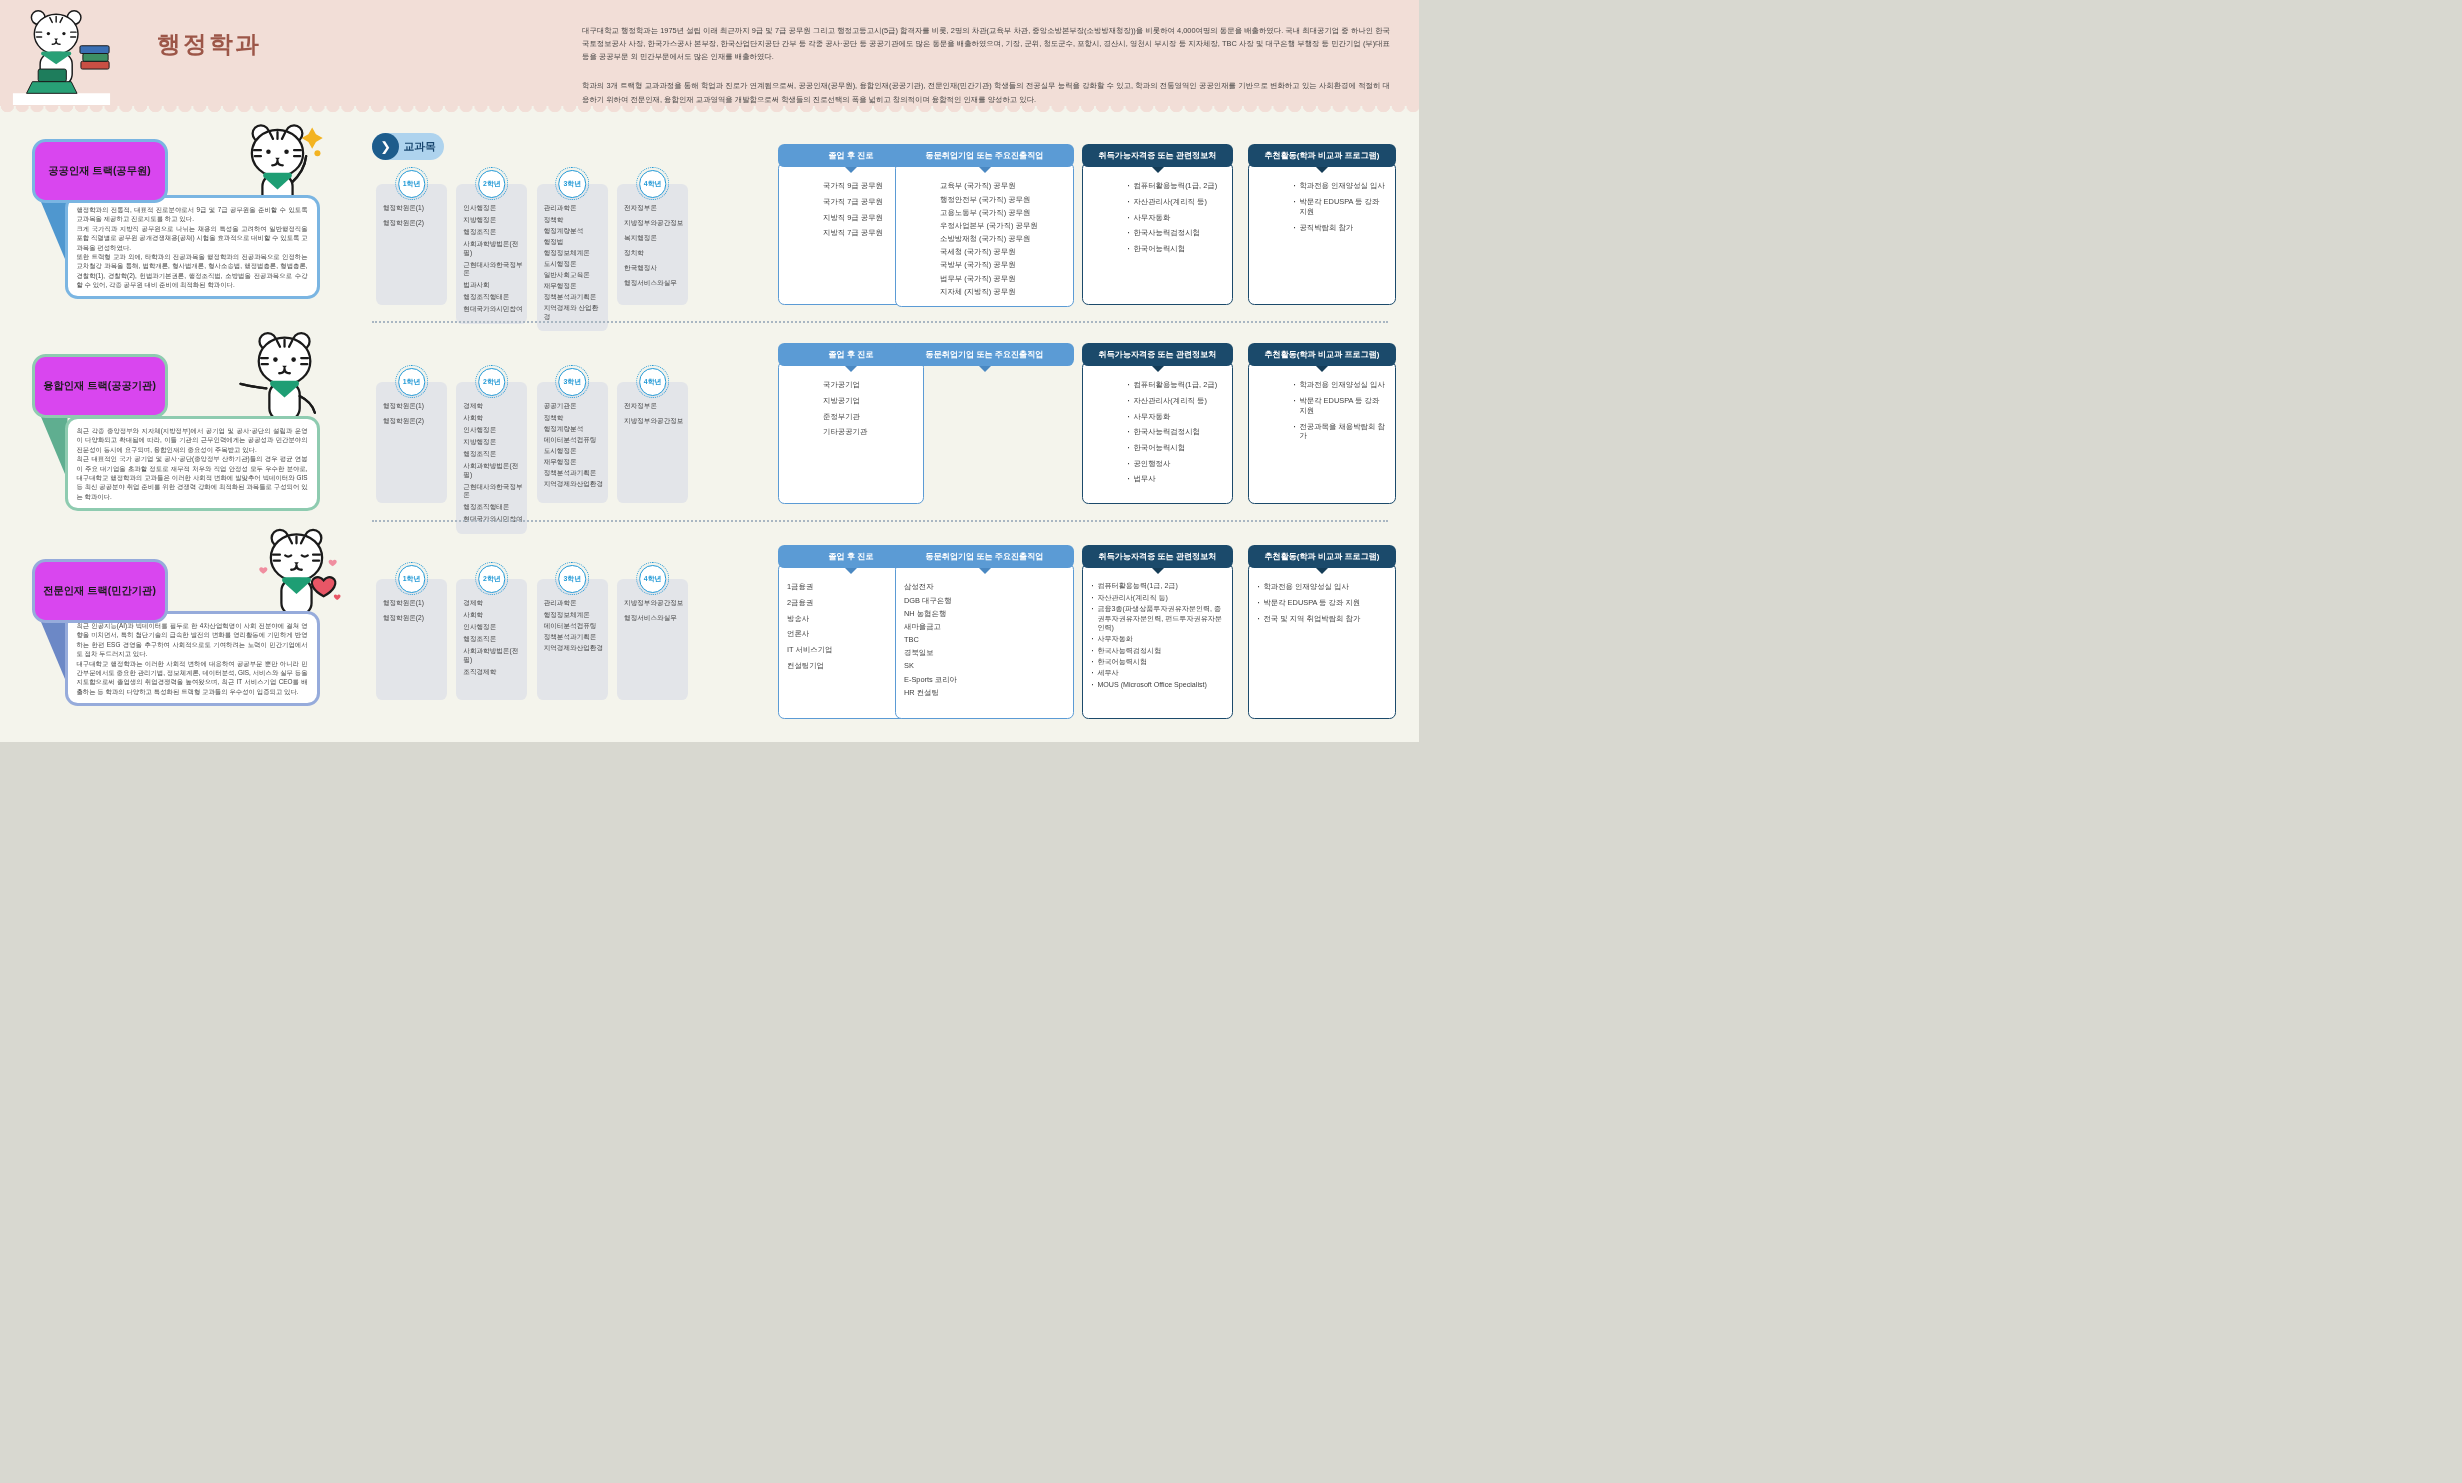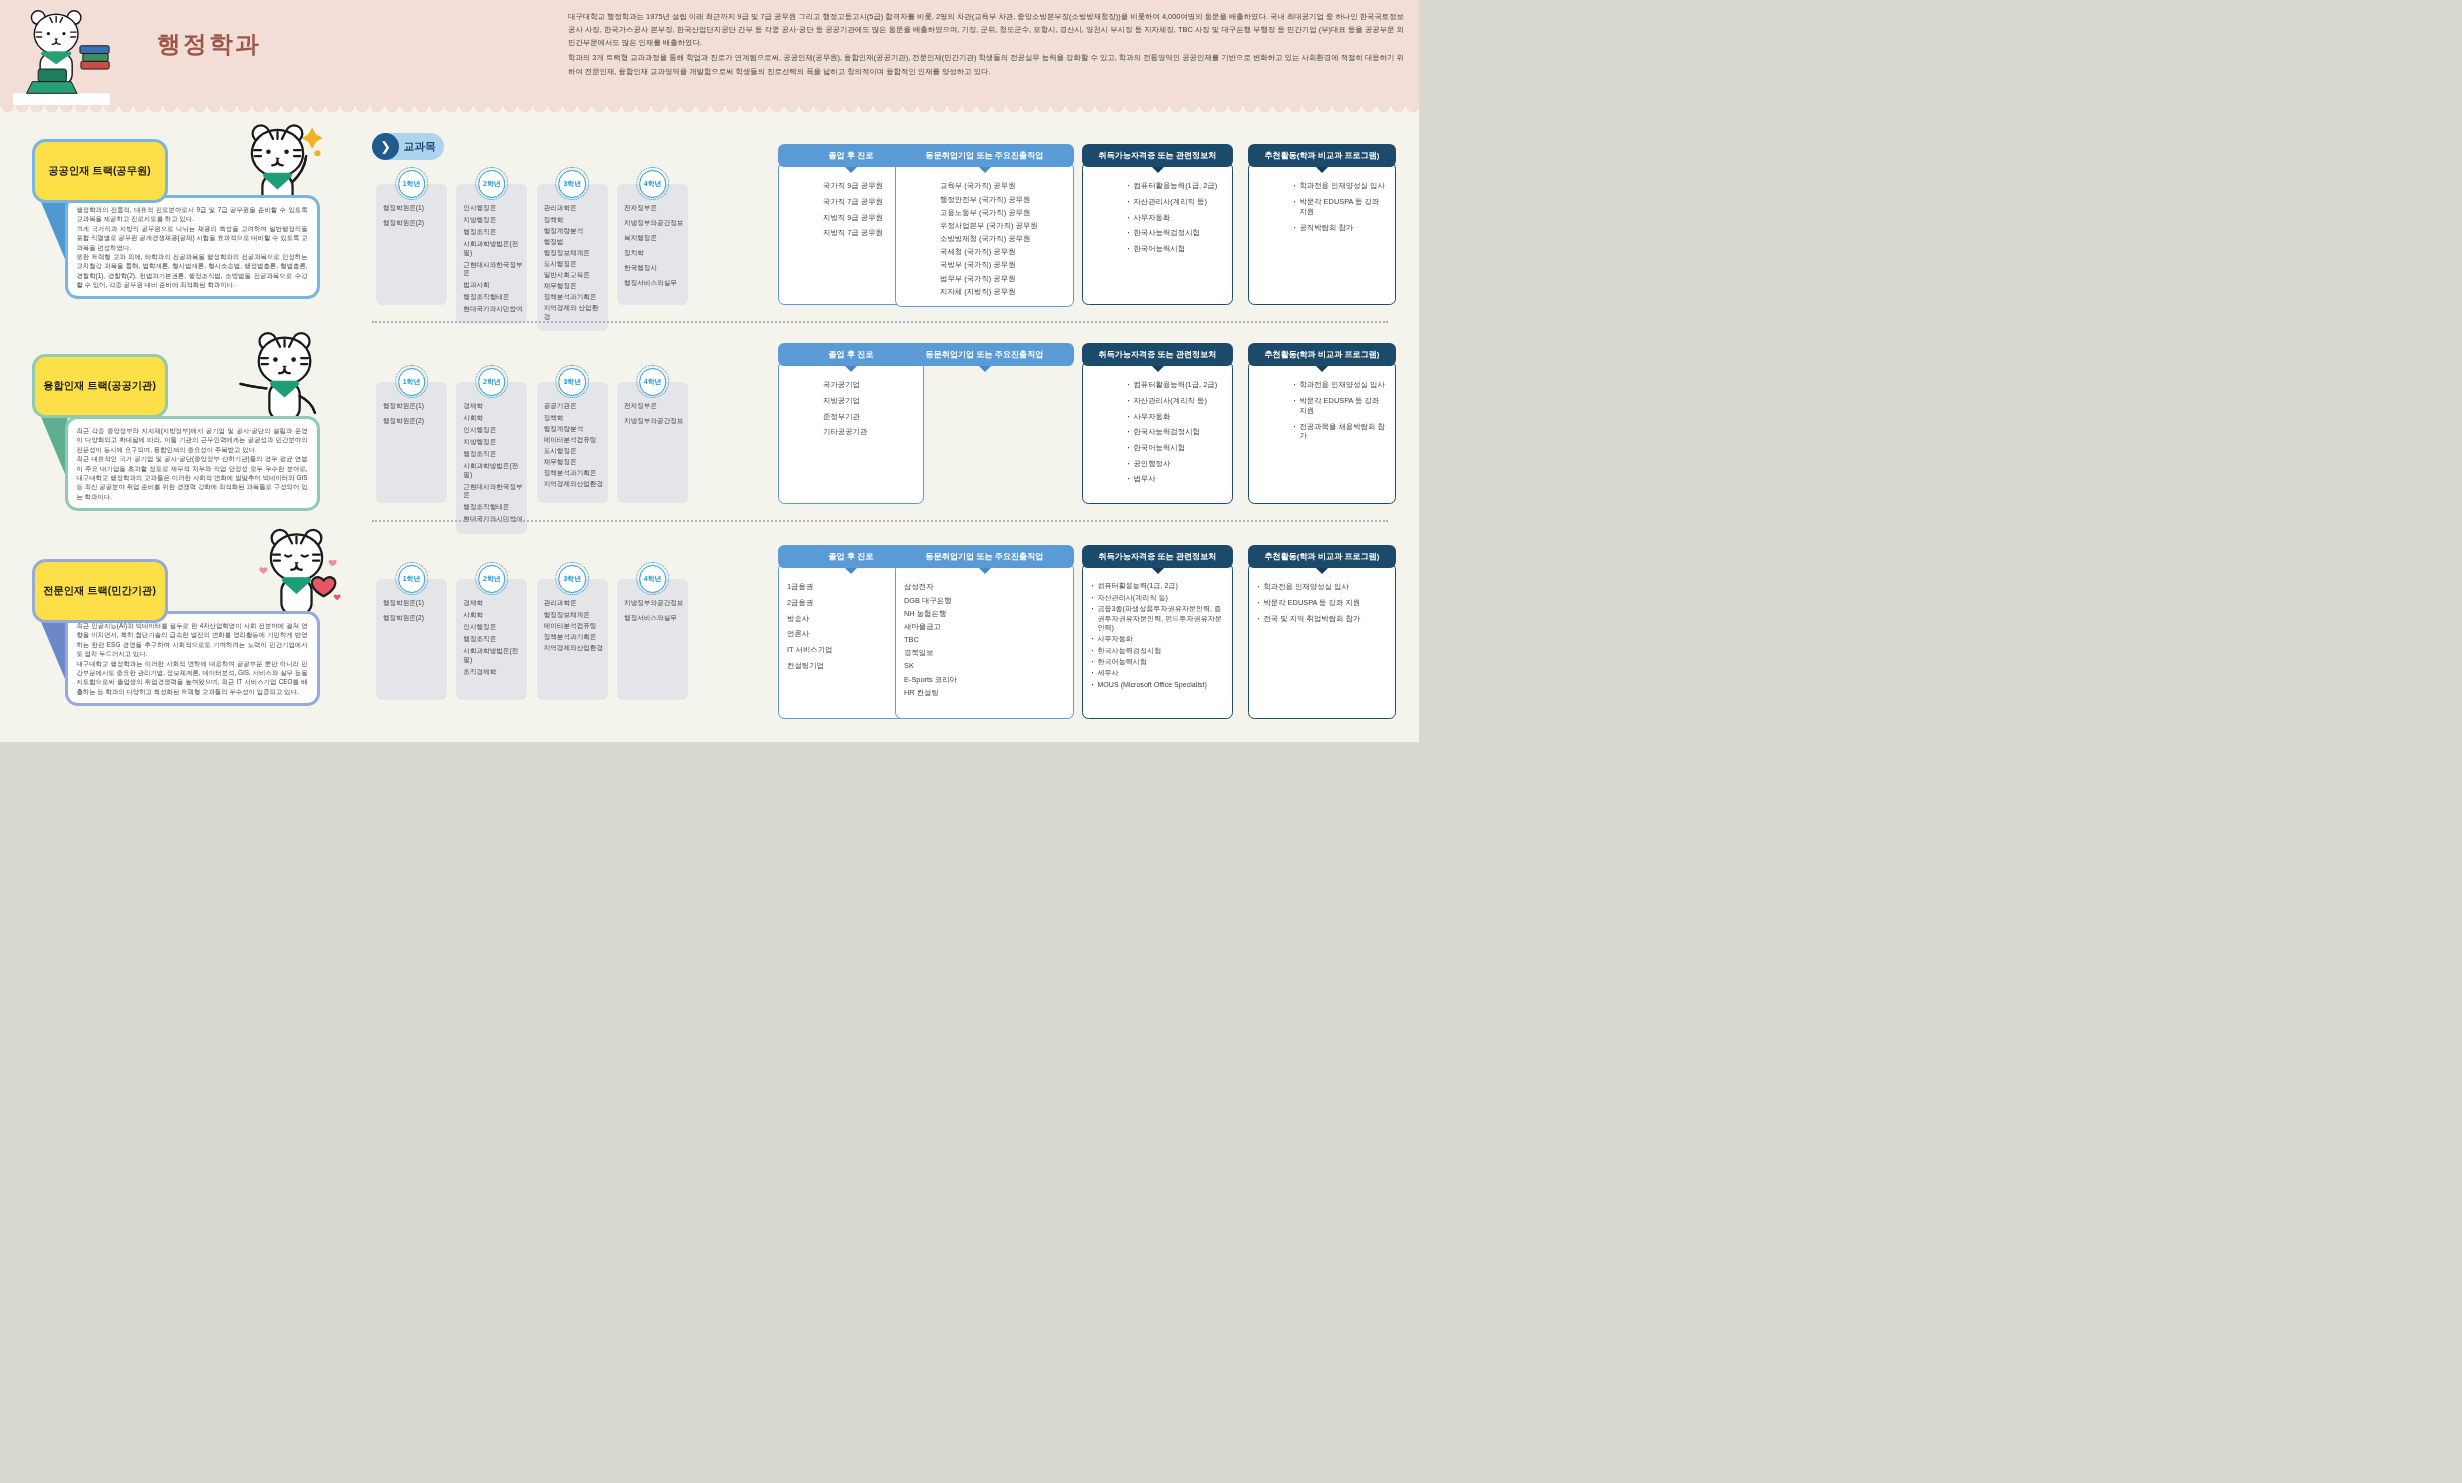--- a/index.html
+++ b/index.html
@@ -8,27 +8,27 @@
   
   .hdr{position:absolute;left:0;top:0;width:100%;height:106px;background:#f2ded7;}
   .scallop{position:absolute;left:0;top:106px;width:100%;height:7.4px;
            background:radial-gradient(circle at 7.4px 0px,#f2ded7 6.4px,rgba(0,0,0,0) 6.9px);
            background-size:14.8px 7.4px;background-repeat:repeat-x;}
   .hdr-tiger{position:absolute;left:10.8px;top:3px;width:101px;height:102px;}
   .hdr-title{position:absolute;left:157px;top:27.6px;font-size:23.6px;font-weight:800;
              letter-spacing:2.5px;color:#9c5648;}
   .hdr-desc{position:absolute;left:566px;top:7.9px;width:840px;font-size:7.4px;line-height:1.78;
             color:#3f3f3f;text-align:justify;}
-  .hdr-desc p{margin:2px;}
+  .hdr-desc p{margin:16px;}
   
   .track{position:absolute;left:31.5px;width:300px;}
   .t1{--tc:#7ab5e2;--fold:#4f97cf;top:139px;}
   .t2{--tc:#8ecbb0;--fold:#5fae90;top:354px;}
   .t3{--tc:#96abdb;--fold:#6c88c6;top:559px;}
-  .t-label{position:absolute;left:0;top:0;width:136px;height:64px;background:#fde047;
+  .t-label{position:absolute;left:0;top:0;width:136px;height:64px;background:#d946ef;
            border:3px solid var(--tc);border-radius:13.8px;display:flex;align-items:center;
            justify-content:center;z-index:3;font-size:10.3px;font-weight:800;color:#1c1c1c;
            text-align:center;box-sizing:border-box;}
   .fold{position:absolute;left:2px;top:45px;width:34px;height:81px;background:var(--fold);
         clip-path:polygon(0 0,100% 0,100% 100%);z-index:1;}
   .t-body{position:absolute;left:33px;width:255px;background:#fff;border:3px solid var(--tc);
           border-radius:12.8px;padding:6.9px 8.9px;box-sizing:border-box;z-index:2;
           font-size:6.4px;line-height:1.47;color:#3a3a3a;text-align:justify;}
   .t1 .t-body{top:56px;}
   .t2 .t-body{top:62px;}

